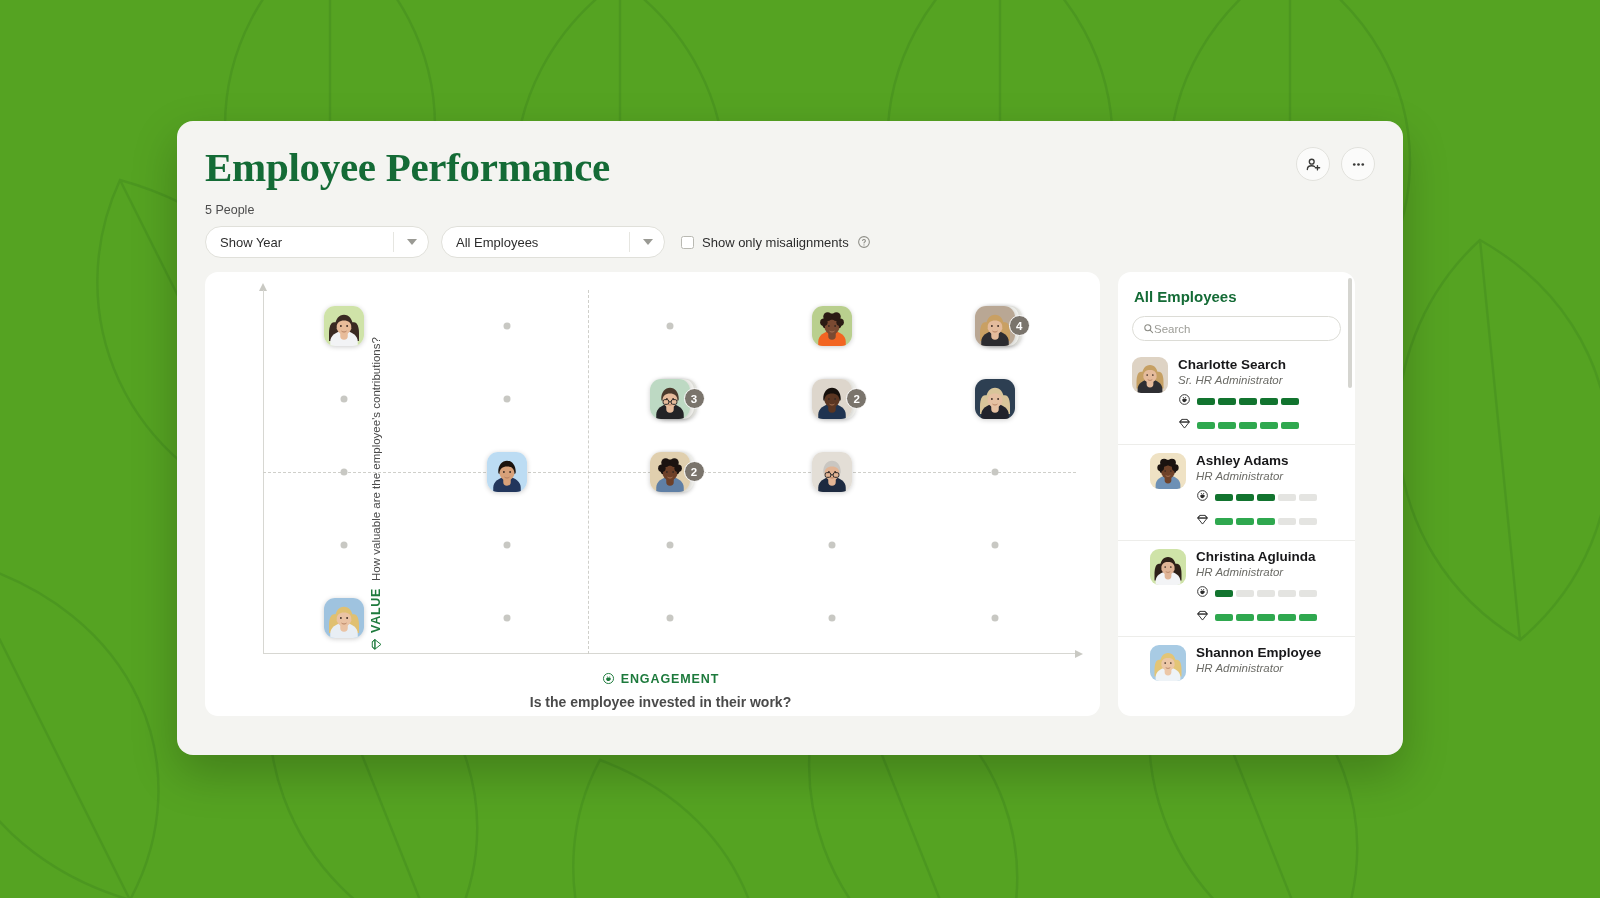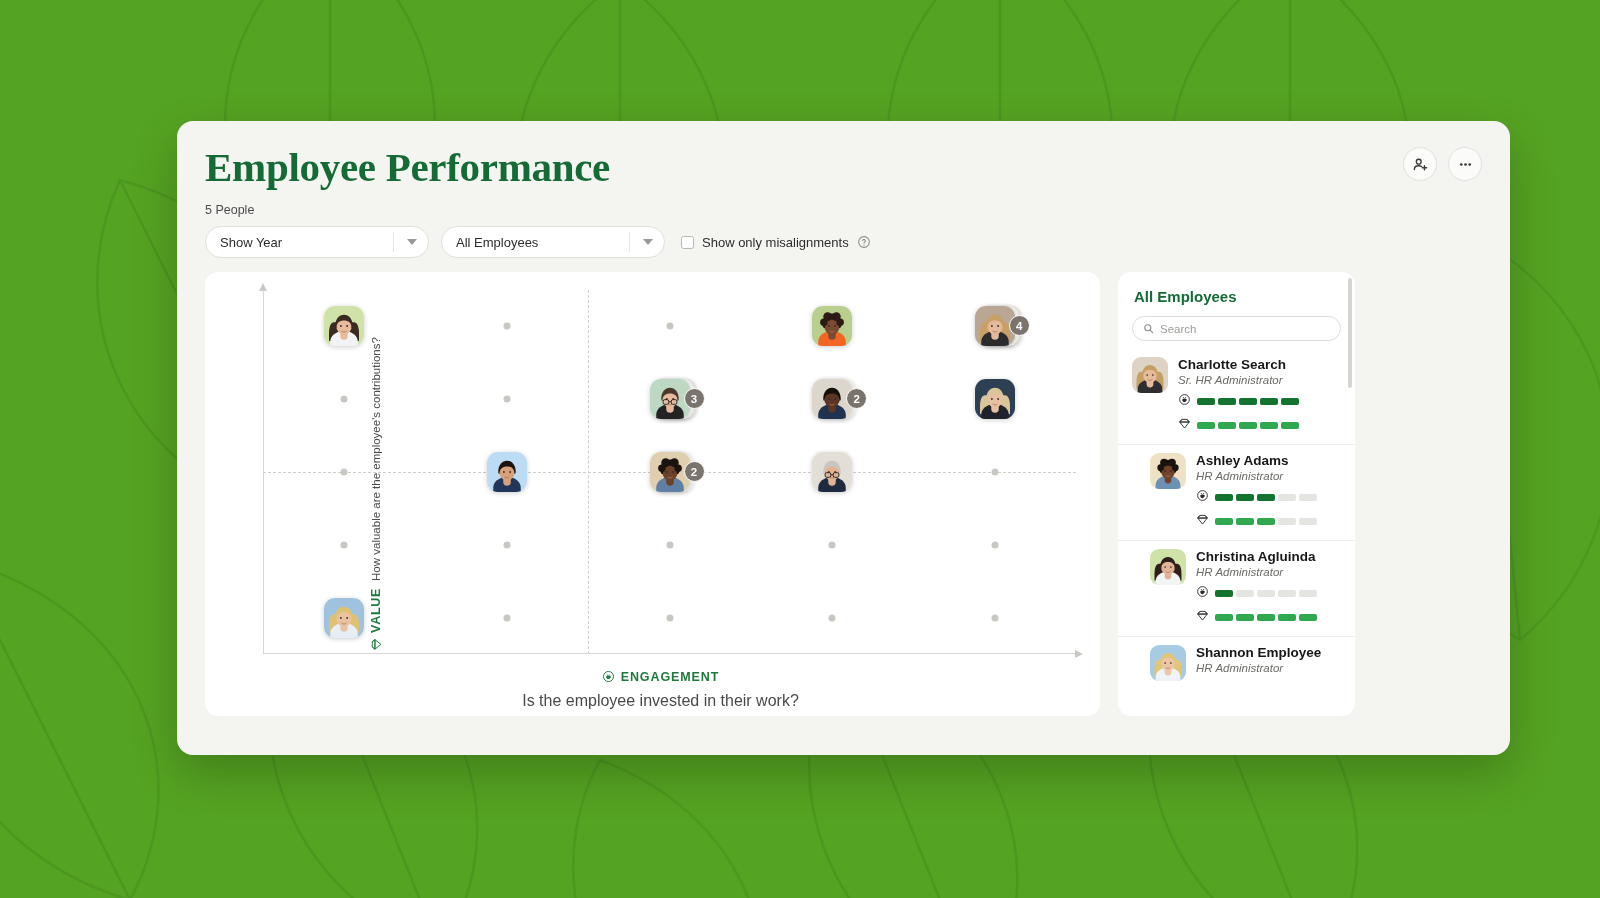--- a/index.html
+++ b/index.html
@@ -11,21 +11,21 @@
     background: #55a322;
     position: relative;
   }
   
   #leaf-bg { position: absolute; inset: 0; width: 1600px; height: 898px; }
 
   
   #app-window {
     position: absolute;
     left: 177px; top: 121px;
-    width: 1333px; height: 634px;
+    width: 1226px; height: 634px;
     background: #f4f4f1;
     border-radius: 16px;
     box-shadow: 0 18px 46px rgba(0,0,0,.22);
     overflow: hidden;
   }
 
   
   #header { position: relative; padding: 22px 28px 0 28px; }
   #page-title {
     font-family: "Liberation Serif", serif;
@@ -136,21 +136,21 @@
   }
   #x-axis-label {
     position: absolute; left: 0; right: 0; bottom: 6px;
     text-align: center;
     margin-left: 16px;
   }
   #x-axis-title {
     display: inline-flex; align-items: center; gap: 6px;
     color: #1d7a3c; font-weight: 700; font-size: 12.5px; letter-spacing: .9px;
   }
-  #x-axis-sub { margin-top: 5px; font-size: 16px; color: #4a4a4a; }
+  #x-axis-sub { margin-top: 5px; font-size: 14px; color: #4a4a4a; font-weight: bold; }
 
   
   #plot-area { position: absolute; left: 58px; right: 24px; top: 18px; bottom: 62px; }
   .grid-dot {
     position: absolute; width: 7px; height: 7px; border-radius: 50%;
     background: #c8c8c3; transform: translate(-50%, -50%);
   }
   .mid-line-h {
     position: absolute; left: 0; right: 0; top: 50%;
     border-top: 1.4px dashed #cfcfca;
@@ -193,21 +193,21 @@
     position: relative; overflow: hidden;
     padding: 16px 0 0 0;
   }
   #sidebar-title {
     font-size: 15px; font-weight: 700; color: #146b36;
     padding: 0 16px; margin-bottom: 11px;
   }
   #search-wrap { padding: 0 14px; }
   #search-box {
     height: 25px; border: 1px solid #dcdcd6; border-radius: 13px;
-    display: flex; align-items: center; gap: 6px;
+    display: flex; align-items: center; 
     padding: 0 10px; cursor: text;
   }
   #search-input {
     border: none; outline: none; font-size: 11.5px; color: #333;
     font-family: "Liberation Sans", sans-serif; width: 150px; background: transparent;
   }
   #search-input::placeholder { color: #9d9d97; }
 
   #emp-list { margin-top: 8px; }
   .emp-row { padding: 8px 14px 10px 14px; display: flex; gap: 10px; }

